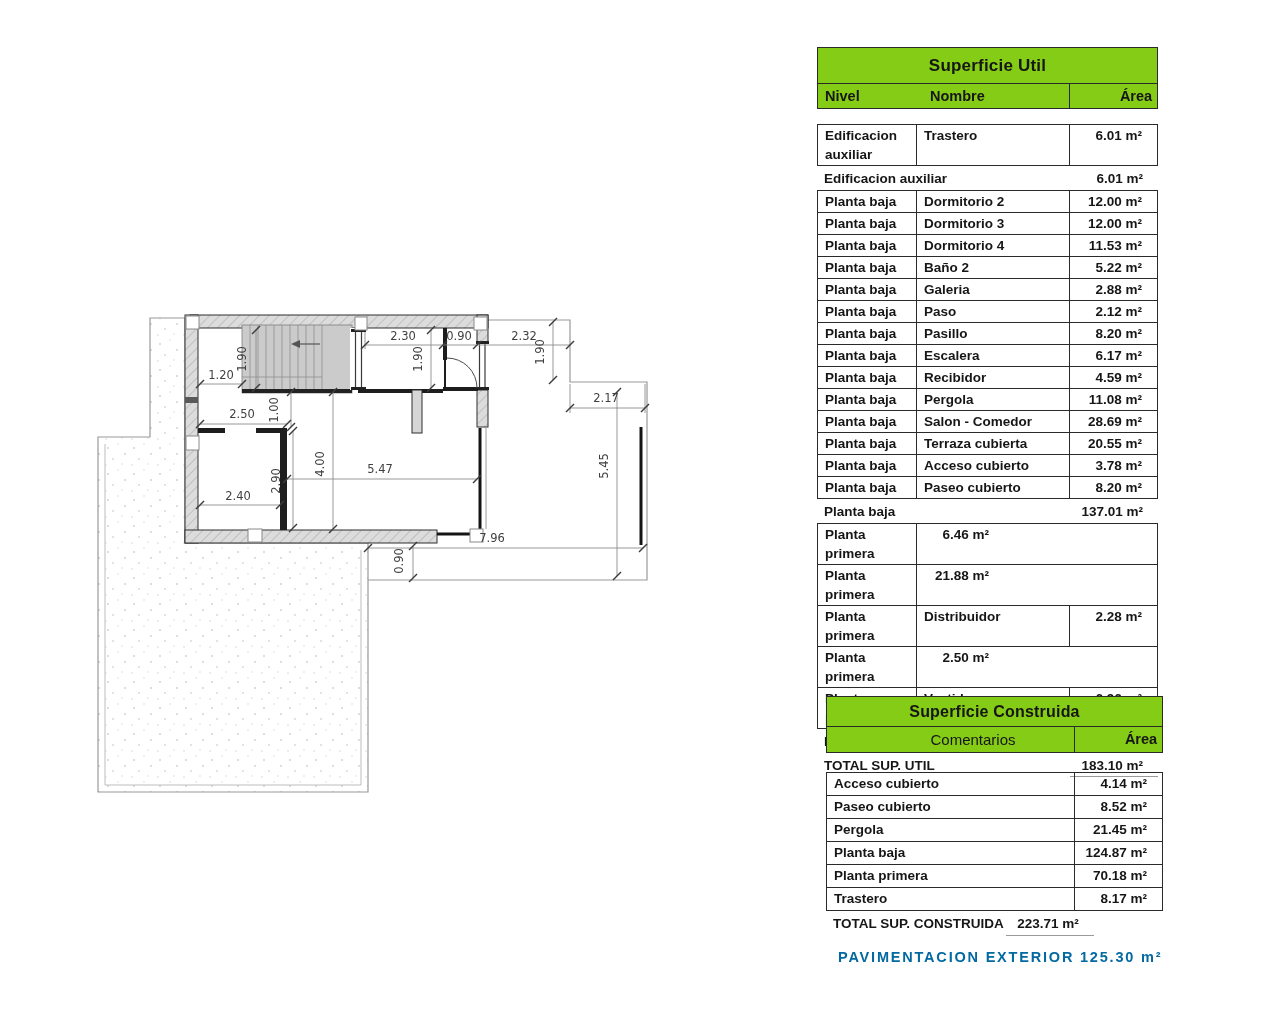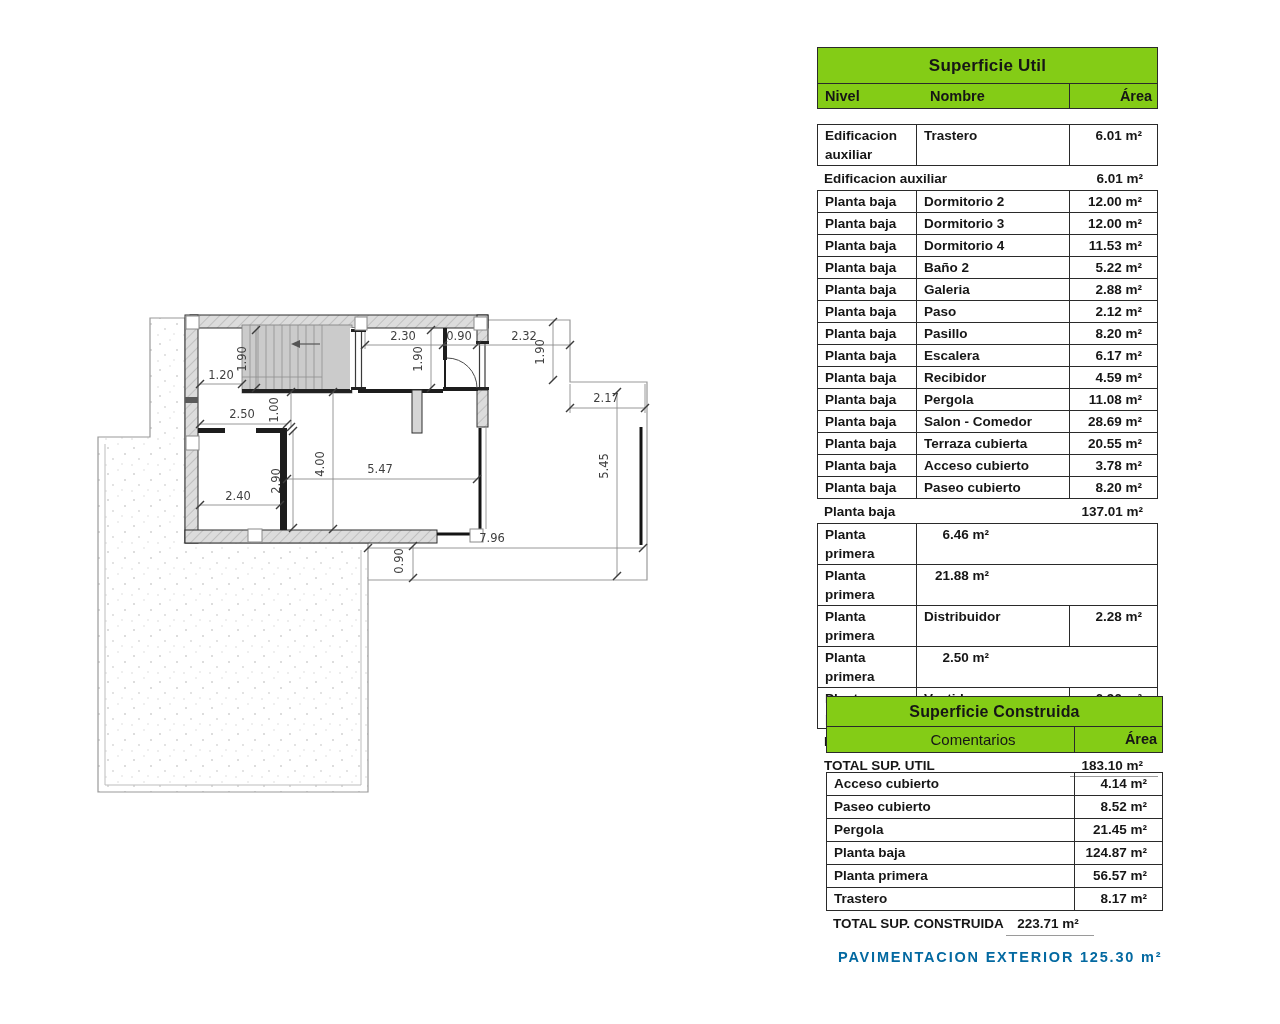--- a/index.html
+++ b/index.html
@@ -403,21 +403,21 @@
         <div class="cell c-area">21.45 m²</div>
       </div>
 
       <div class="trow item">
         <div class="cell c-nombre">Planta baja</div>
         <div class="cell c-area">124.87 m²</div>
       </div>
 
       <div class="trow item">
         <div class="cell c-nombre">Planta primera</div>
-        <div class="cell c-area">56.57 m²</div>
+        <div class="cell c-area">70.18 m²</div>
       </div>
 
       <div class="trow item">
         <div class="cell c-nombre">Trastero</div>
         <div class="cell c-area">8.17 m²</div>
       </div>
 
       <div class="trow total">
         <div class="cell c-nombre">TOTAL SUP. CONSTRUIDA</div>
         <div class="cell c-area">223.71 m²</div>

